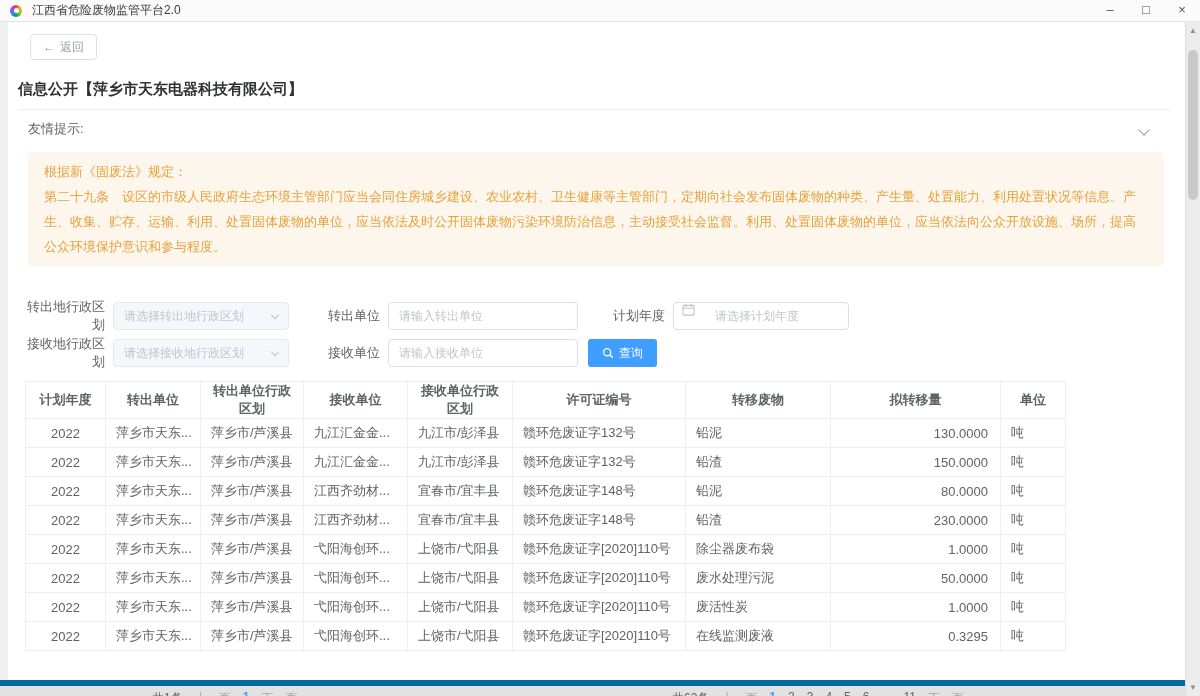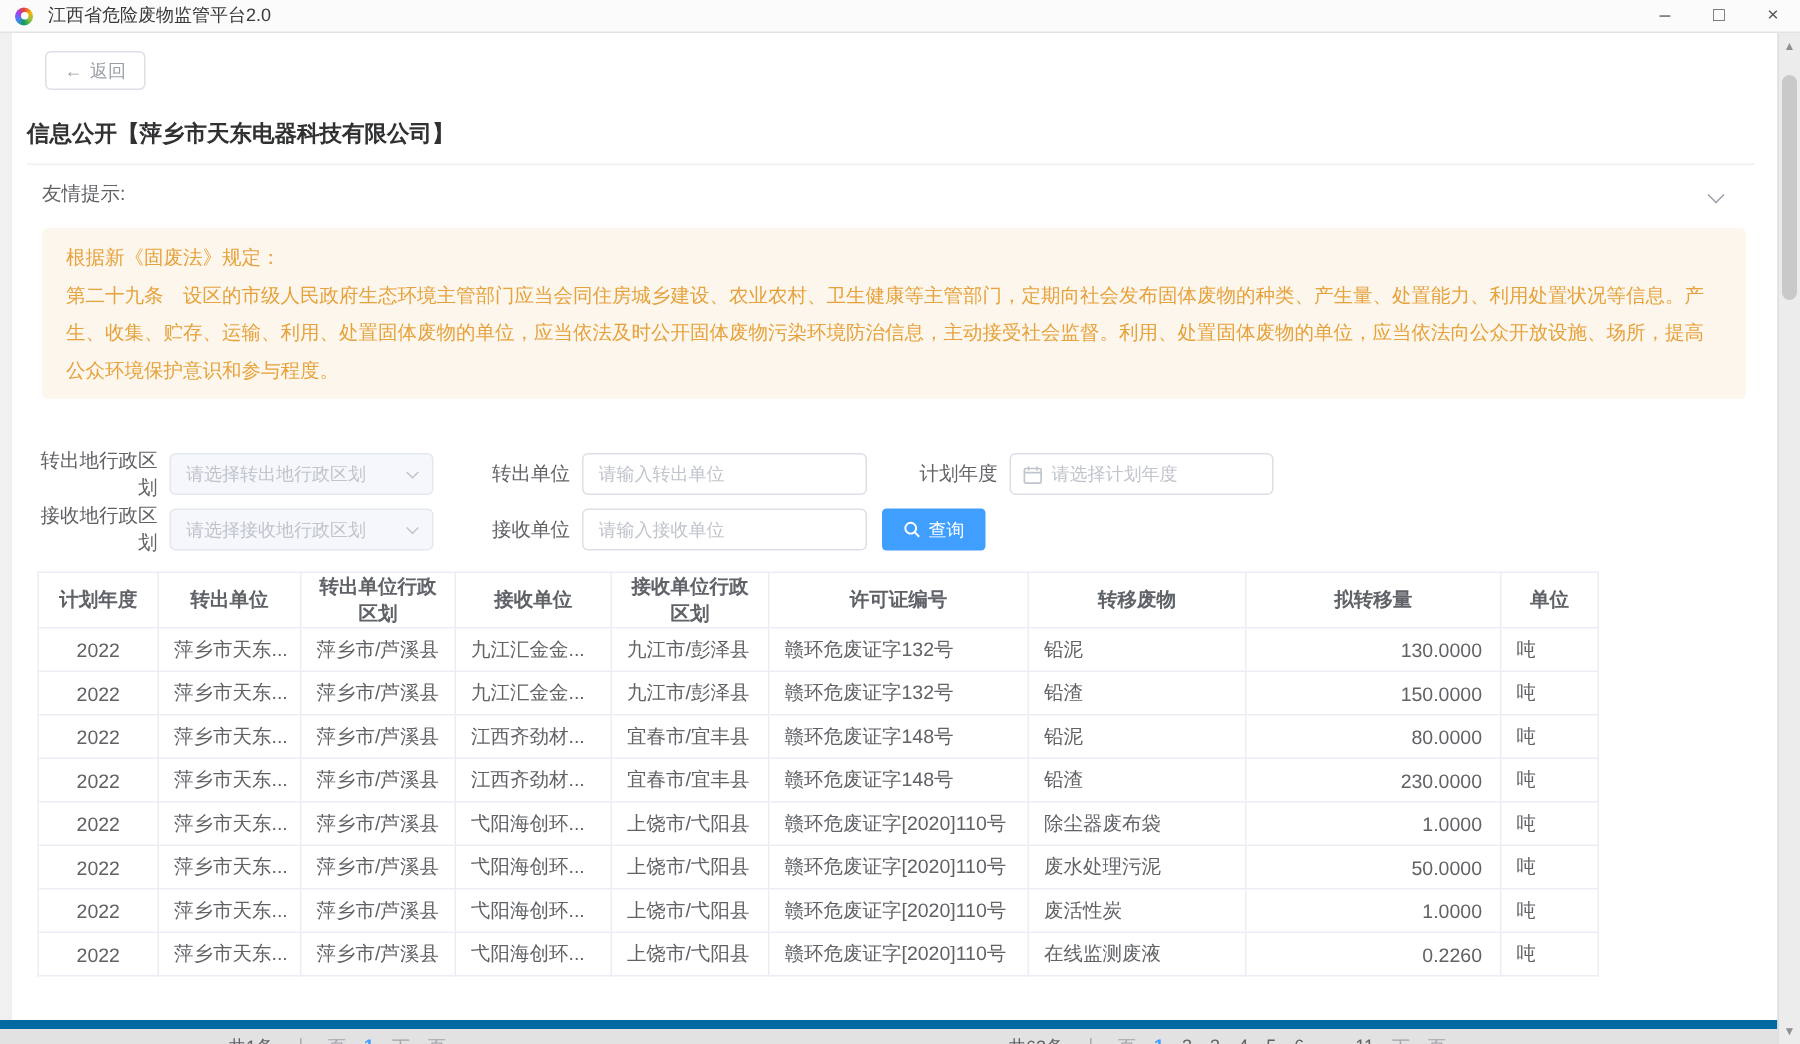--- a/index.html
+++ b/index.html
@@ -46,21 +46,21 @@
   .sel { width:176px; height:28px; margin-left:8px; background:#f5f7fa; border:1px solid #e4e7ed; border-radius:4px;
          display:flex; align-items:center; padding:0 34px 0 10px; position:relative; cursor:pointer; }
   .sel .ph { font-size:12px; color:#bfc4cd; white-space:nowrap; overflow:hidden; }
   .sel .sel-chev { position:absolute; right:10px; top:9px; width:6px; height:6px;
                    border-right:1.2px solid #c0c4cc; border-bottom:1.2px solid #c0c4cc; transform:rotate(45deg); }
   .txt { width:190px; height:28px; margin-left:8px; border:1px solid #dcdfe6; border-radius:4px;
          font-size:12px; color:#606266; padding:0 10px; outline:none;
          font-family:"Liberation Sans","DejaVu Sans",sans-serif; }
   .txt::placeholder { color:#c0c4cc; }
   .date-wrap { width:176px; height:28px; margin-left:8px; border:1px solid #dcdfe6; border-radius:4px;
-               display:flex; align-items:center; padding:0 8px; gap:6px; background:#fff; }
+               display:flex; padding:0 8px; gap:20px; background:#fff; }
   .date-wrap input { border:none; outline:none; flex:1; font-size:12px; color:#606266; min-width:0;
                      font-family:"Liberation Sans","DejaVu Sans",sans-serif; }
   .date-wrap input::placeholder { color:#c0c4cc; }
   .search-btn { margin-left:10px; height:28px; padding:0 14px; background:#409eff; border:none; border-radius:3px;
                 color:#fff; font-size:12px; display:inline-flex; align-items:center; gap:5px; cursor:pointer;
                 font-family:"Liberation Sans","DejaVu Sans",sans-serif; }
 
   
   table { margin:14px 0 0 17px; border-collapse:collapse; table-layout:fixed; width:1040px;
           font-size:13px; color:#606266; }
@@ -259,21 +259,21 @@
             <td>吨</td>
           </tr>
           <tr>
             <td class="c">2022</td>
             <td>萍乡市天东...</td>
             <td>萍乡市/芦溪县</td>
             <td>弋阳海创环...</td>
             <td>上饶市/弋阳县</td>
             <td>赣环危废证字[2020]110号</td>
             <td>在线监测废液</td>
-            <td class="r">0.2260</td>
+            <td class="r">0.3295</td>
             <td>吨</td>
           </tr>
         </tbody>
     </table>
 
   </div>
 
   <div class="bottombar">
     <div class="pager pager-left" id="pager-left">
         <span class="pg-total">共1条</span>

